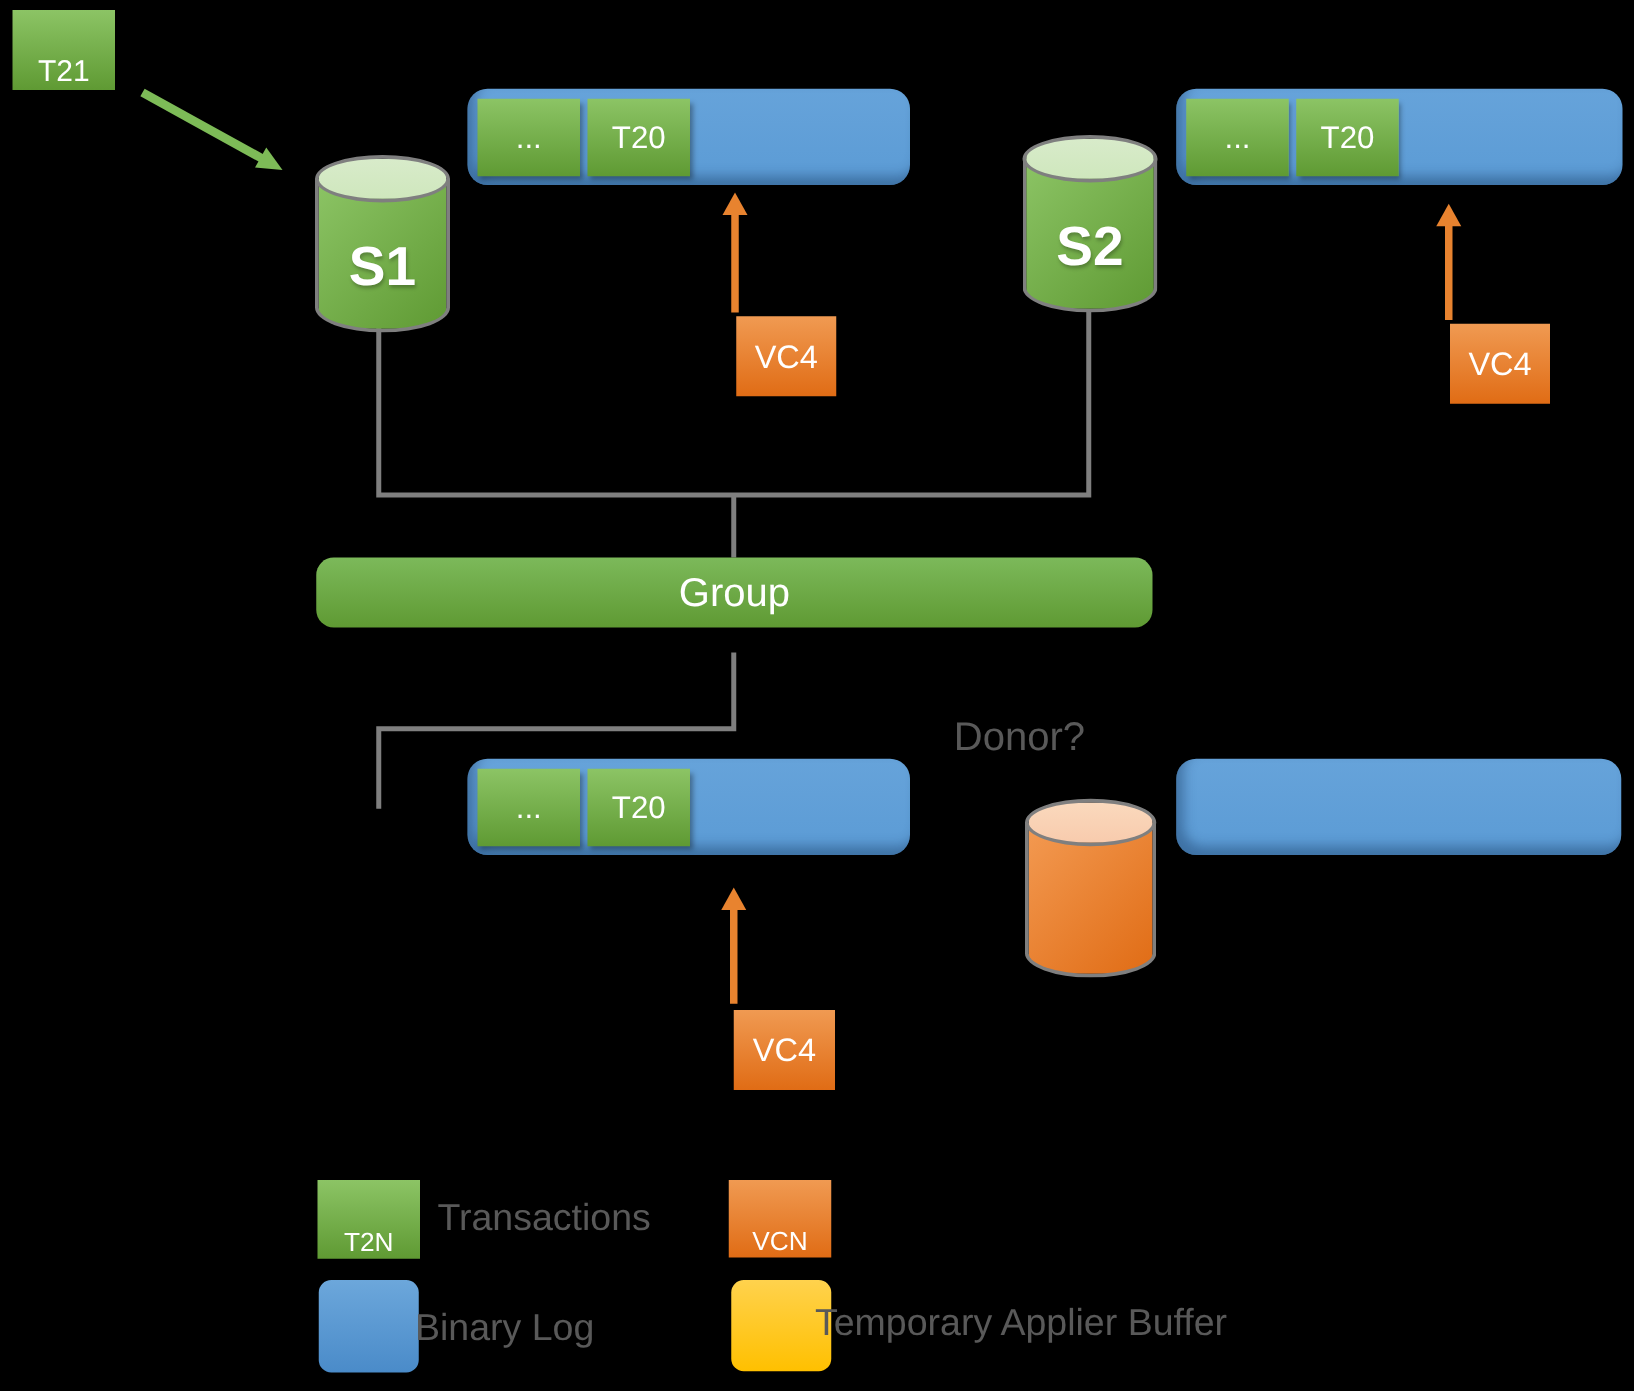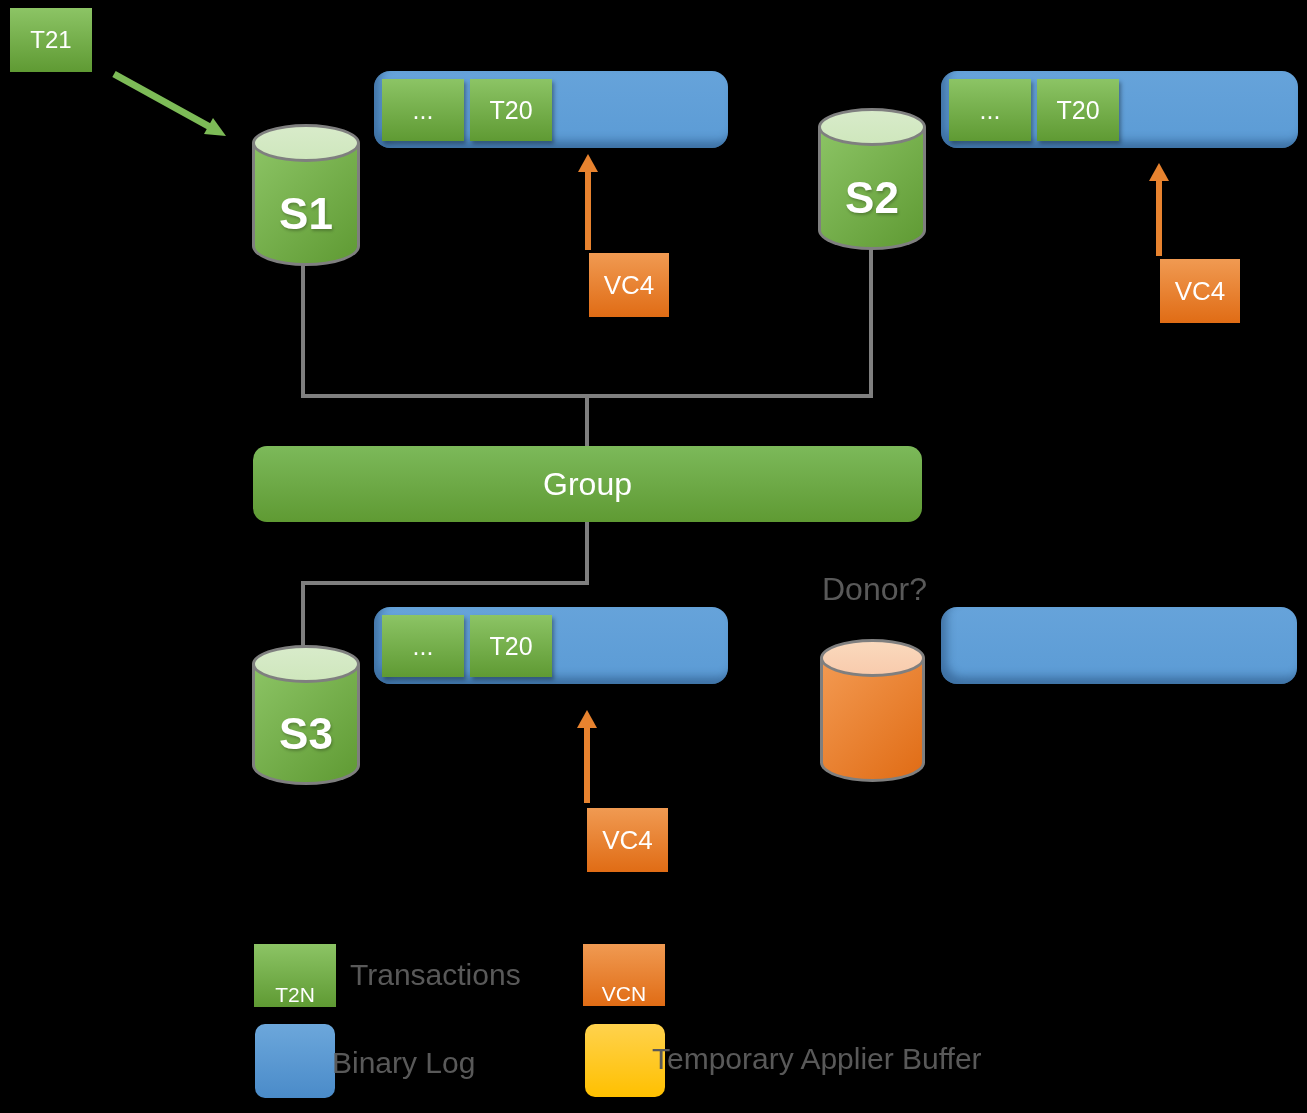--- a/index.html
+++ b/index.html
@@ -20,21 +20,21 @@
   .oarrow-head { fill: var(--arrow_orange); }
   .garrow { stroke: var(--arrow_green); stroke-width: 7; fill: none; }
   .garrow-head { fill: var(--arrow_green); }
 
   .abs { position: absolute; box-sizing: border-box; }
 
   
   .tbox {
     background: linear-gradient(to bottom, var(--green_light), var(--green_dark));
     color: #fff;
-    display: flex; align-items: center; justify-content: center;
+    display: flex; align-items: flex-end; justify-content: center;
     z-index: 3;
     box-shadow: 2px 3px 5px rgba(0,0,0,0.45);
   }
 
   
   .binlog {
     background: linear-gradient(to bottom, #66a3da, var(--blue));
     border-radius: 16px;
     box-shadow: inset 6px -7px 9px rgba(27,62,104,0.45);
     z-index: 2;
@@ -83,30 +83,30 @@
     z-index: 3;
     text-shadow: 1px 2px 3px rgba(0,0,0,0.25);
   }
   .cyl-green .cyl-top  { background: linear-gradient(to bottom, #d8ebca, var(--green_pale)); }
   .cyl-green .cyl-body { background: linear-gradient(135deg, var(--green_light), var(--green_dark)); }
   .cyl-orange .cyl-top  { background: linear-gradient(to bottom, #fad9bd, var(--orange_pale)); }
   .cyl-orange .cyl-body { background: linear-gradient(135deg, #f39a52, var(--orange_dark)); }
 
   
   .group-box {
-    left: 253px; top: 446px; width: 669px; height: 76px;
+    left: 253px; top: 446px; width: 669px; height: 56px;
     border-radius: 14px;
     background: linear-gradient(to bottom, #7cb95a, var(--green_dark));
     color: #fff; font-size: 32px;
     display: flex; align-items: center; justify-content: center;
     z-index: 3;
   }
 
   .gray-label { color: var(--gray_text); z-index: 3; }
-  .donor-label { left: 822px; top: 571px; font-size: 32px; }
+  .donor-label { left: 763px; top: 571px; font-size: 32px; }
 
   
   .legend-swatch-label {
     color: #fff; font-size: 21px;
     display: flex; align-items: flex-end; justify-content: center;
   }
   .sw-orange { background: linear-gradient(to bottom, #f09a52, var(--orange_dark)); }
   .sw-blue   { background: linear-gradient(to bottom, #6ca7db, #4a8bc9); border-radius: 10px; }
   .sw-yellow { background: linear-gradient(to bottom, var(--yellow_light), var(--yellow)); border-radius: 10px; }
   .legend-text { font-size: 30px; }
@@ -169,25 +169,20 @@
   <div class="abs vcbox" style="left:1119px; top:259px; width:80px; height:64px;">
     <span>VC4</span>
   </div>
 
   <div class="abs group-box">
     <span>Group</span>
   </div>
 
   <div class="abs gray-label donor-label">Donor?</div>
 
-  <div class="abs cylinder cyl-green" style="left:252px; top:645px; width:108px; height:140px;">
-    <div class="cyl-top"></div>
-    <div class="cyl-body"></div>
-    <div class="cyl-label">S3</div>
-  </div>
 
   <div class="abs binlog" style="left:374px; top:607px; width:354px; height:77px;">
     <div class="log-entry e0">...</div>
     <div class="log-entry e1">T20</div>
   </div>
 
   <div class="abs vcbox" style="left:546px; top:808px; width:81px; height:64px;">
     <span>VC4</span>
   </div>
 

